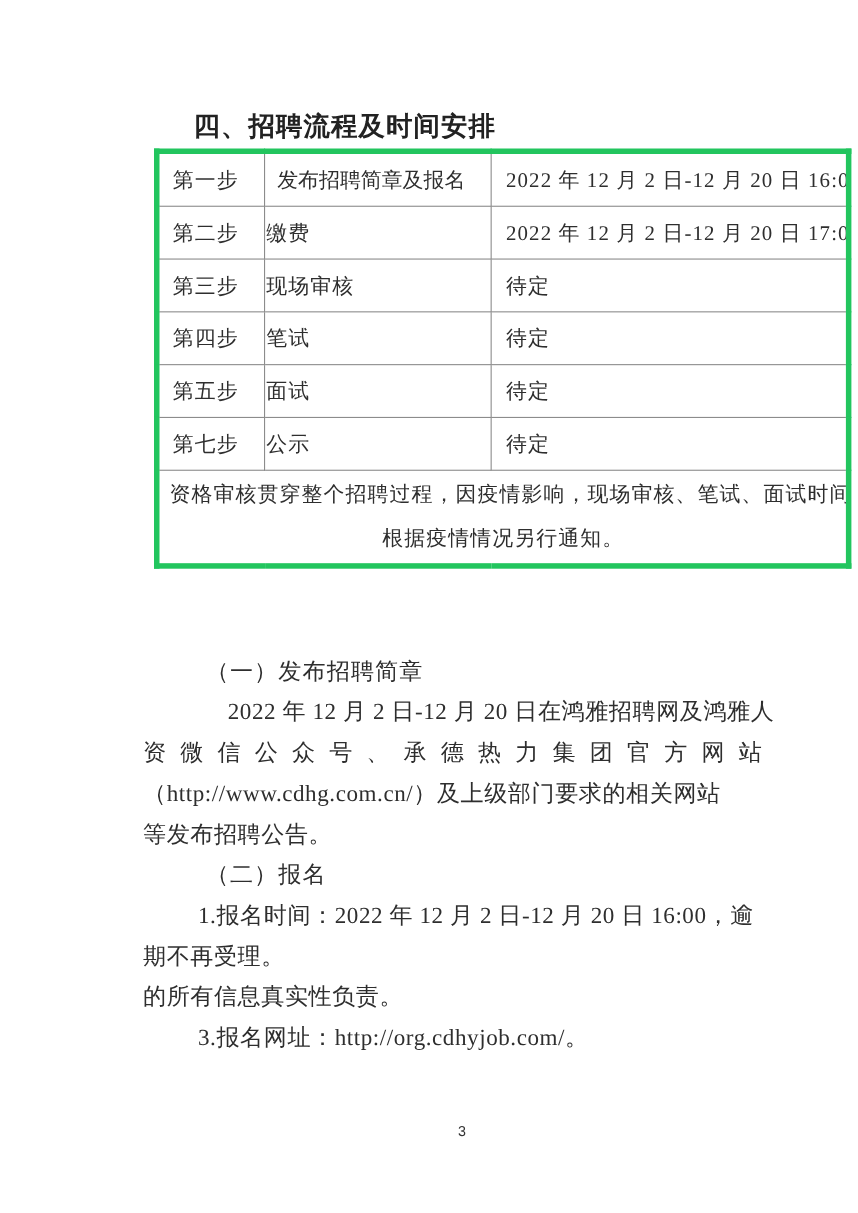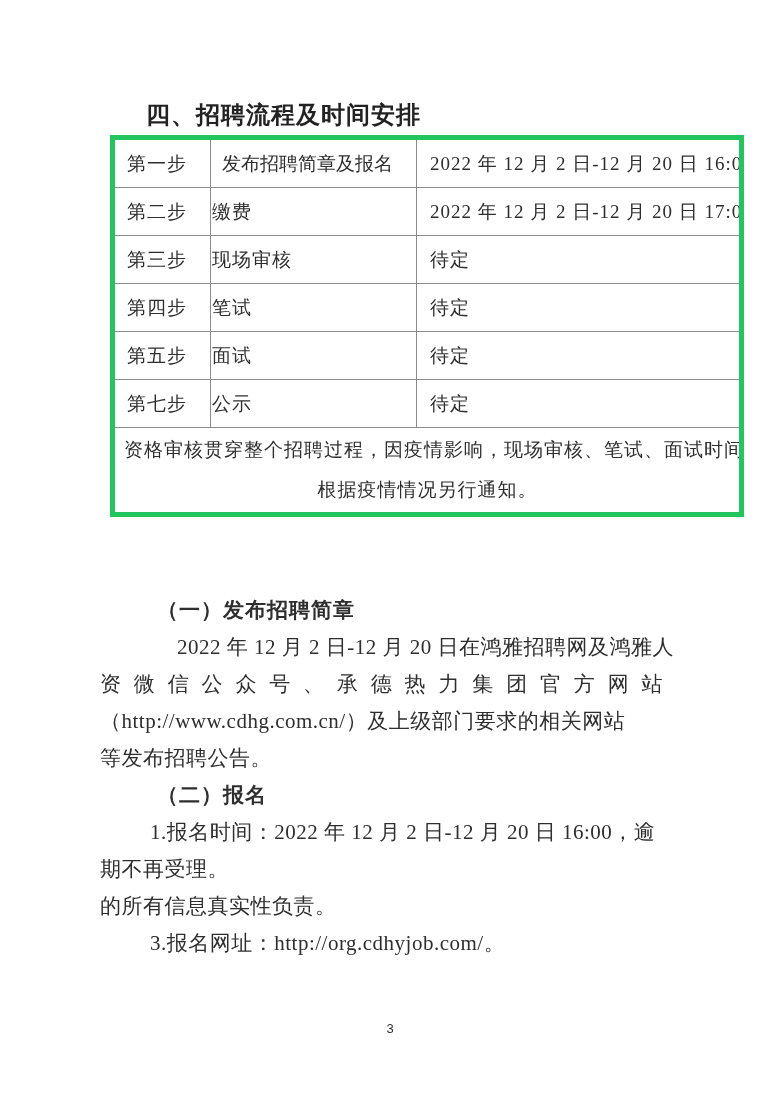--- a/index.html
+++ b/index.html
@@ -4,21 +4,21 @@
 <style>
   html, body { margin: 0; padding: 0; }
   body {
     width: 780px; height: 1103px;
     background: #ffffff;
     font-family: "Liberation Serif", "DejaVu Serif", serif;
     color: #2e2e2e;
     position: relative;
     overflow: hidden;
   }
-  .page { position: absolute; inset: 0; background: #ffffff; }
+  .page { position: absolute; inset: 0; background: #ffffff; margin-left: 30px; }
 
   
   .doc-title {
     position: absolute;
     left: 146px; top: 99px;
     font-size: 24px;
     font-weight: bold;
     letter-spacing: 1px;
     color: #222222;
     white-space: nowrap;
@@ -63,21 +63,21 @@
     left: 100px; top: 592px;
     width: 563px;
     font-size: 21px;
     letter-spacing: 0.5px;
   }
   .line {
     height: 37px;
     line-height: 37px;
     white-space: nowrap;
   }
-  .line.bold { font-weight: bold; letter-spacing: 1px; }
+  .line.bold { font-weight: normal; letter-spacing: 1px; }
   .ind-h { padding-left: 57px; }   
   .ind-a { padding-left: 77px; }   
   .ind-b { padding-left: 50px; }   
   .line[data-spread="true"] {
     display: flex;
     justify-content: space-between;
     white-space: normal;
     padding: 0;
   }
 

